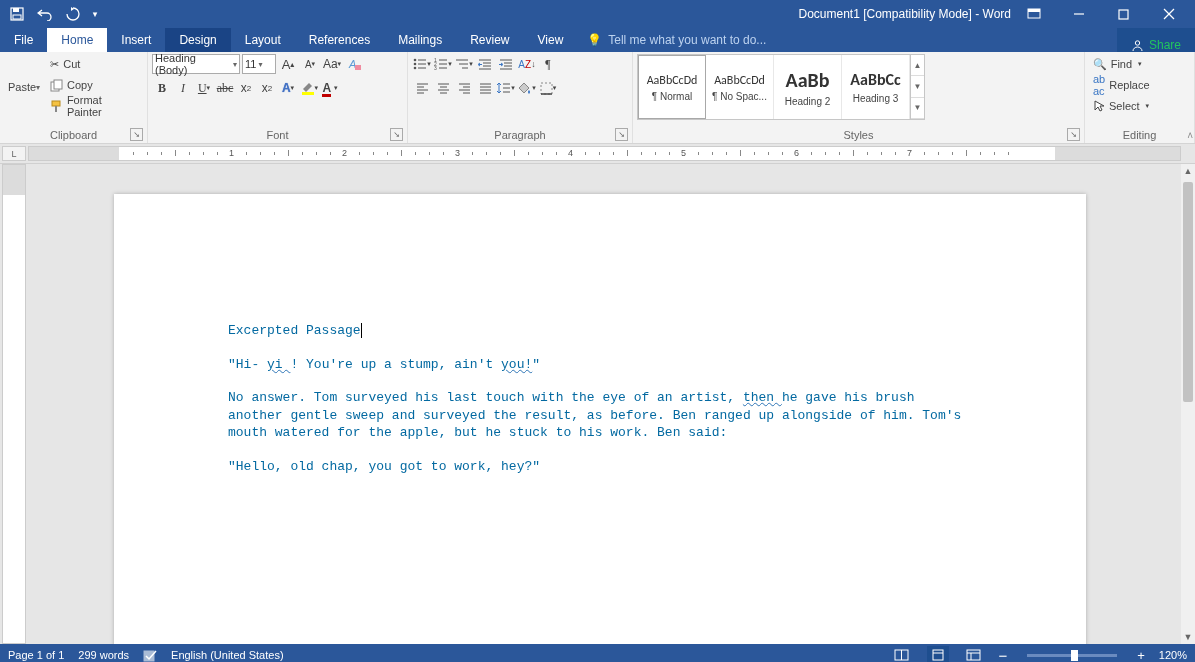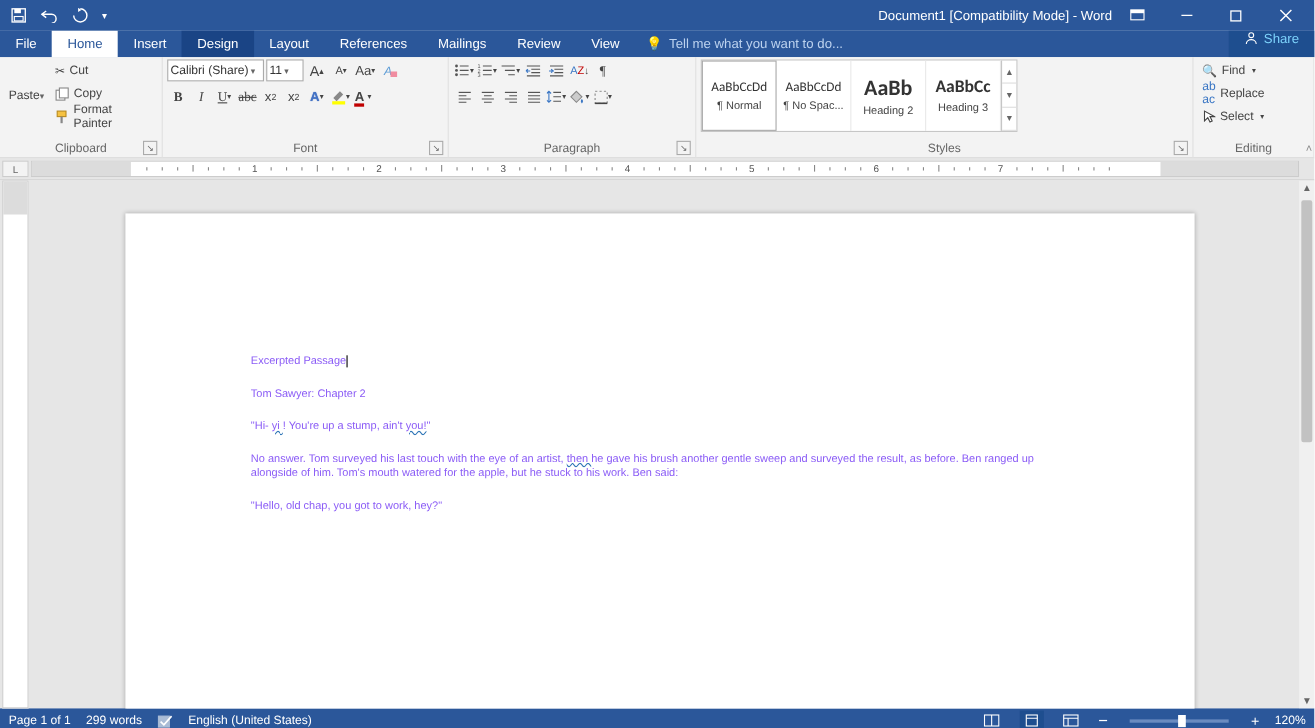--- a/index.html
+++ b/index.html
@@ -9,21 +9,21 @@
 .titlebar .qat .qbtn { width: 26px; height: 22px; display: flex; align-items: center; justify-content: center; color: #fff; }
 .titlebar .title { flex: 1; text-align: right; font-size: 12px; color: #fff; }
 .titlebar .winbtns { display: flex; }
 .titlebar .winbtns .wbtn { width: 45px; height: 28px; display: flex; align-items: center; justify-content: center; color: #fff; }
 .menubar { background: #2b579a; height: 24px; display: flex; align-items: stretch; }
 .menubar .tab { padding: 0 14px; color: #fff; font-size: 12px; display: flex; align-items: center; cursor: pointer; text-align: right; }
 .menubar .tab.file { background: #2b579a; }
 .menubar .tab.active { background: #fff; color: #2b579a; }
 .menubar .tab.design { background: #1a4485; }
 .menubar .tellme { flex: 1; display: flex; align-items: center; color: #bcd2ef; padding-left: 10px; gap: 6px; }
-.menubar .share { padding: 0 14px; color: #7dd3fc; display: flex; align-items: flex-start; gap: 5px; background: #1e4e8f; }
+.menubar .share { padding: 0 14px; color: #22c55e; display: flex; align-items: flex-end; gap: 5px; background: #1e4e8f; }
 .ribbon { background: #f3f3f3; border-bottom: 1px solid #d4d4d4; height: 92px; display: flex; position: relative; }
 .group { border-right: 1px solid #e0e0e0; display: flex; flex-direction: column; padding: 2px 4px 0 4px; }
 .group .gcontent { flex: 1; display: flex; align-items: flex-start; }
 .group .glabel { text-align: center; font-size: 11px; color: #666; padding: 2px 0; position: relative; }
 .group .glabel .launcher { position: absolute; right: 0; bottom: 2px; width: 13px; height: 13px; border: 1px solid #aaa; font-size: 8px; display: flex; align-items: center; justify-content: center; color: #666; }
 .vbtn { display: flex; flex-direction: row; align-items: center; justify-content: center; padding: 2px 6px; font-size: 11px; color: #444; }
 .smallbtn { padding: 1px 4px; font-size: 11px; color: #444; display: flex; align-items: center; gap: 4px; height: 20px; }
 .font-row1 { display: flex; align-items: center; gap: 2px; margin-bottom: 4px; }
 .font-row2 { display: flex; align-items: center; gap: 1px; }
 .sel { border: 1px solid #ababab; background: #fff; font-size: 11px; padding: 1px 2px; height: 20px; display: flex; align-items: center; }
@@ -45,21 +45,21 @@
 .ruler-corner { width: 24px; background: #f3f3f3; border: 1px solid #ccc; margin: 2px; font-size: 9px; display: flex; align-items: center; justify-content: center; color: #666; }
 .ruler-h { flex: 1; position: relative; background: #fff; margin: 2px 14px 2px 0; border: 1px solid #ccc; overflow: hidden; }
 .ruler-h .shade-left { position: absolute; left: 0; top: 0; bottom: 0; width: 90px; background: #dcdcdc; }
 .ruler-h .shade-right { position: absolute; right: 0; top: 0; bottom: 0; width: 125px; background: #dcdcdc; }
 .ruler-h .ticks { position: absolute; left: 90px; right: 125px; top: 0; bottom: 0; font-size: 9px; color: #555; }
 .doc-area { display: flex; height: 480px; background: #e6e6e6; }
 .ruler-v { width: 24px; background: #fff; margin: 0 0 0 2px; border: 1px solid #ccc; position: relative; }
 .ruler-v .shade-top { position: absolute; top: 0; left: 0; right: 0; height: 30px; background: #dcdcdc; }
 .doc-scroll { flex: 1; overflow: hidden; position: relative; }
 .page { background: #fff; width: 972px; margin: 30px 0 0 88px; box-shadow: 0 0 4px rgba(0,0,0,0.25); padding: 128px 114px 40px 114px; min-height: 900px; }
-.page p { font-family: Liberation Sans, sans-serif; font-size: 10px; color: #8b5cf6; line-height: 1.35; margin-bottom: 16px; }
+.page p { font-family: Liberation Mono, monospace; font-size: 13px; color: #0369a1; line-height: 1.35; margin-bottom: 16px; }
 .squig { text-decoration: underline wavy #2e75b6; text-decoration-thickness: 1px; }
 .cursor { border-right: 1px solid #000; }
 .scrollbar-v { position: absolute; right: 0; top: 0; bottom: 0; width: 14px; background: #f0f0f0; }
 .scrollbar-v .thumb { position: absolute; top: 18px; left: 2px; right: 2px; height: 220px; background: #c2c2c2; border-radius: 2px; }
 .scrollbar-v .arr { position: absolute; left: 0; right: 0; height: 14px; font-size: 9px; display: flex; align-items: center; justify-content: center; color: #666; }
 .statusbar { background: #2b579a; color: #fff; height: 22px; display: flex; align-items: center; font-size: 11px; padding: 0 8px; gap: 14px; }
 .statusbar .spacer { flex: 1; }
 .statusbar .viewbtn { width: 22px; height: 18px; display: flex; align-items: center; justify-content: center; }
 .zoom-slider { width: 90px; height: 3px; background: #6a8bc0; position: relative; margin: 0 6px; }
 .zoom-slider .zthumb { position: absolute; top: -4px; left: 44px; width: 7px; height: 11px; background: #fff; }
@@ -174,21 +174,21 @@
           </div>
       </div>
     </div>
     <div class="glabel"><span>Clipboard</span><span class="launcher">↘</span></div>
   </div>
 
   <div class="group" style="width:260px">
     <div class="gcontent" style="flex-direction:column">
       <div class="font-row1">
         <div class="sel" style="width:88px">
-            <span>Calibri (Share)</span>
+            <span>Heading (Body)</span>
             <span class="dd">▾</span>
           </div>
         <div class="sel" style="width:34px">
             <span>11</span>
             <span class="dd">▾</span>
           </div>
         <div class="rbtn" style="font-size:13px">A<span style="font-size:8px;vertical-align:super">▴</span></div>
         <div class="rbtn" style="font-size:10px">A<span style="font-size:7px;vertical-align:super">▾</span></div>
         <div class="rbtn">Aa<span style="font-size:7px">▾</span></div>
         <div class="rbtn">
@@ -479,21 +479,20 @@
   </div>
 </div>
 
 <div class="doc-area">
   <div class="ruler-v">
       <div class="shade-top"></div>
     </div>
   <div class="doc-scroll">
     <div class="page">
       <p><span>Excerpted Passage</span><span class="cursor"></span></p>
-      <p>Tom Sawyer: Chapter 2</p>
       <p><span>"Hi- </span><span class="squig">yi </span><span>! You're up a stump, ain't </span><span class="squig">you!</span><span>"</span></p>
       <p><span>No answer. Tom surveyed his last touch with the eye of an artist, </span><span class="squig">then </span><span>he gave his brush another gentle sweep and surveyed the result, as before. Ben ranged up alongside of him. Tom's mouth watered for the apple, but he stuck to his work. Ben said:</span></p>
       <p>"Hello, old chap, you got to work, hey?"</p>
     </div>
     <div class="scrollbar-v">
       <div class="arr" style="top:0">▲</div>
       <div class="thumb"></div>
       <div class="arr" style="bottom:0">▼</div>
     </div>
   </div>

